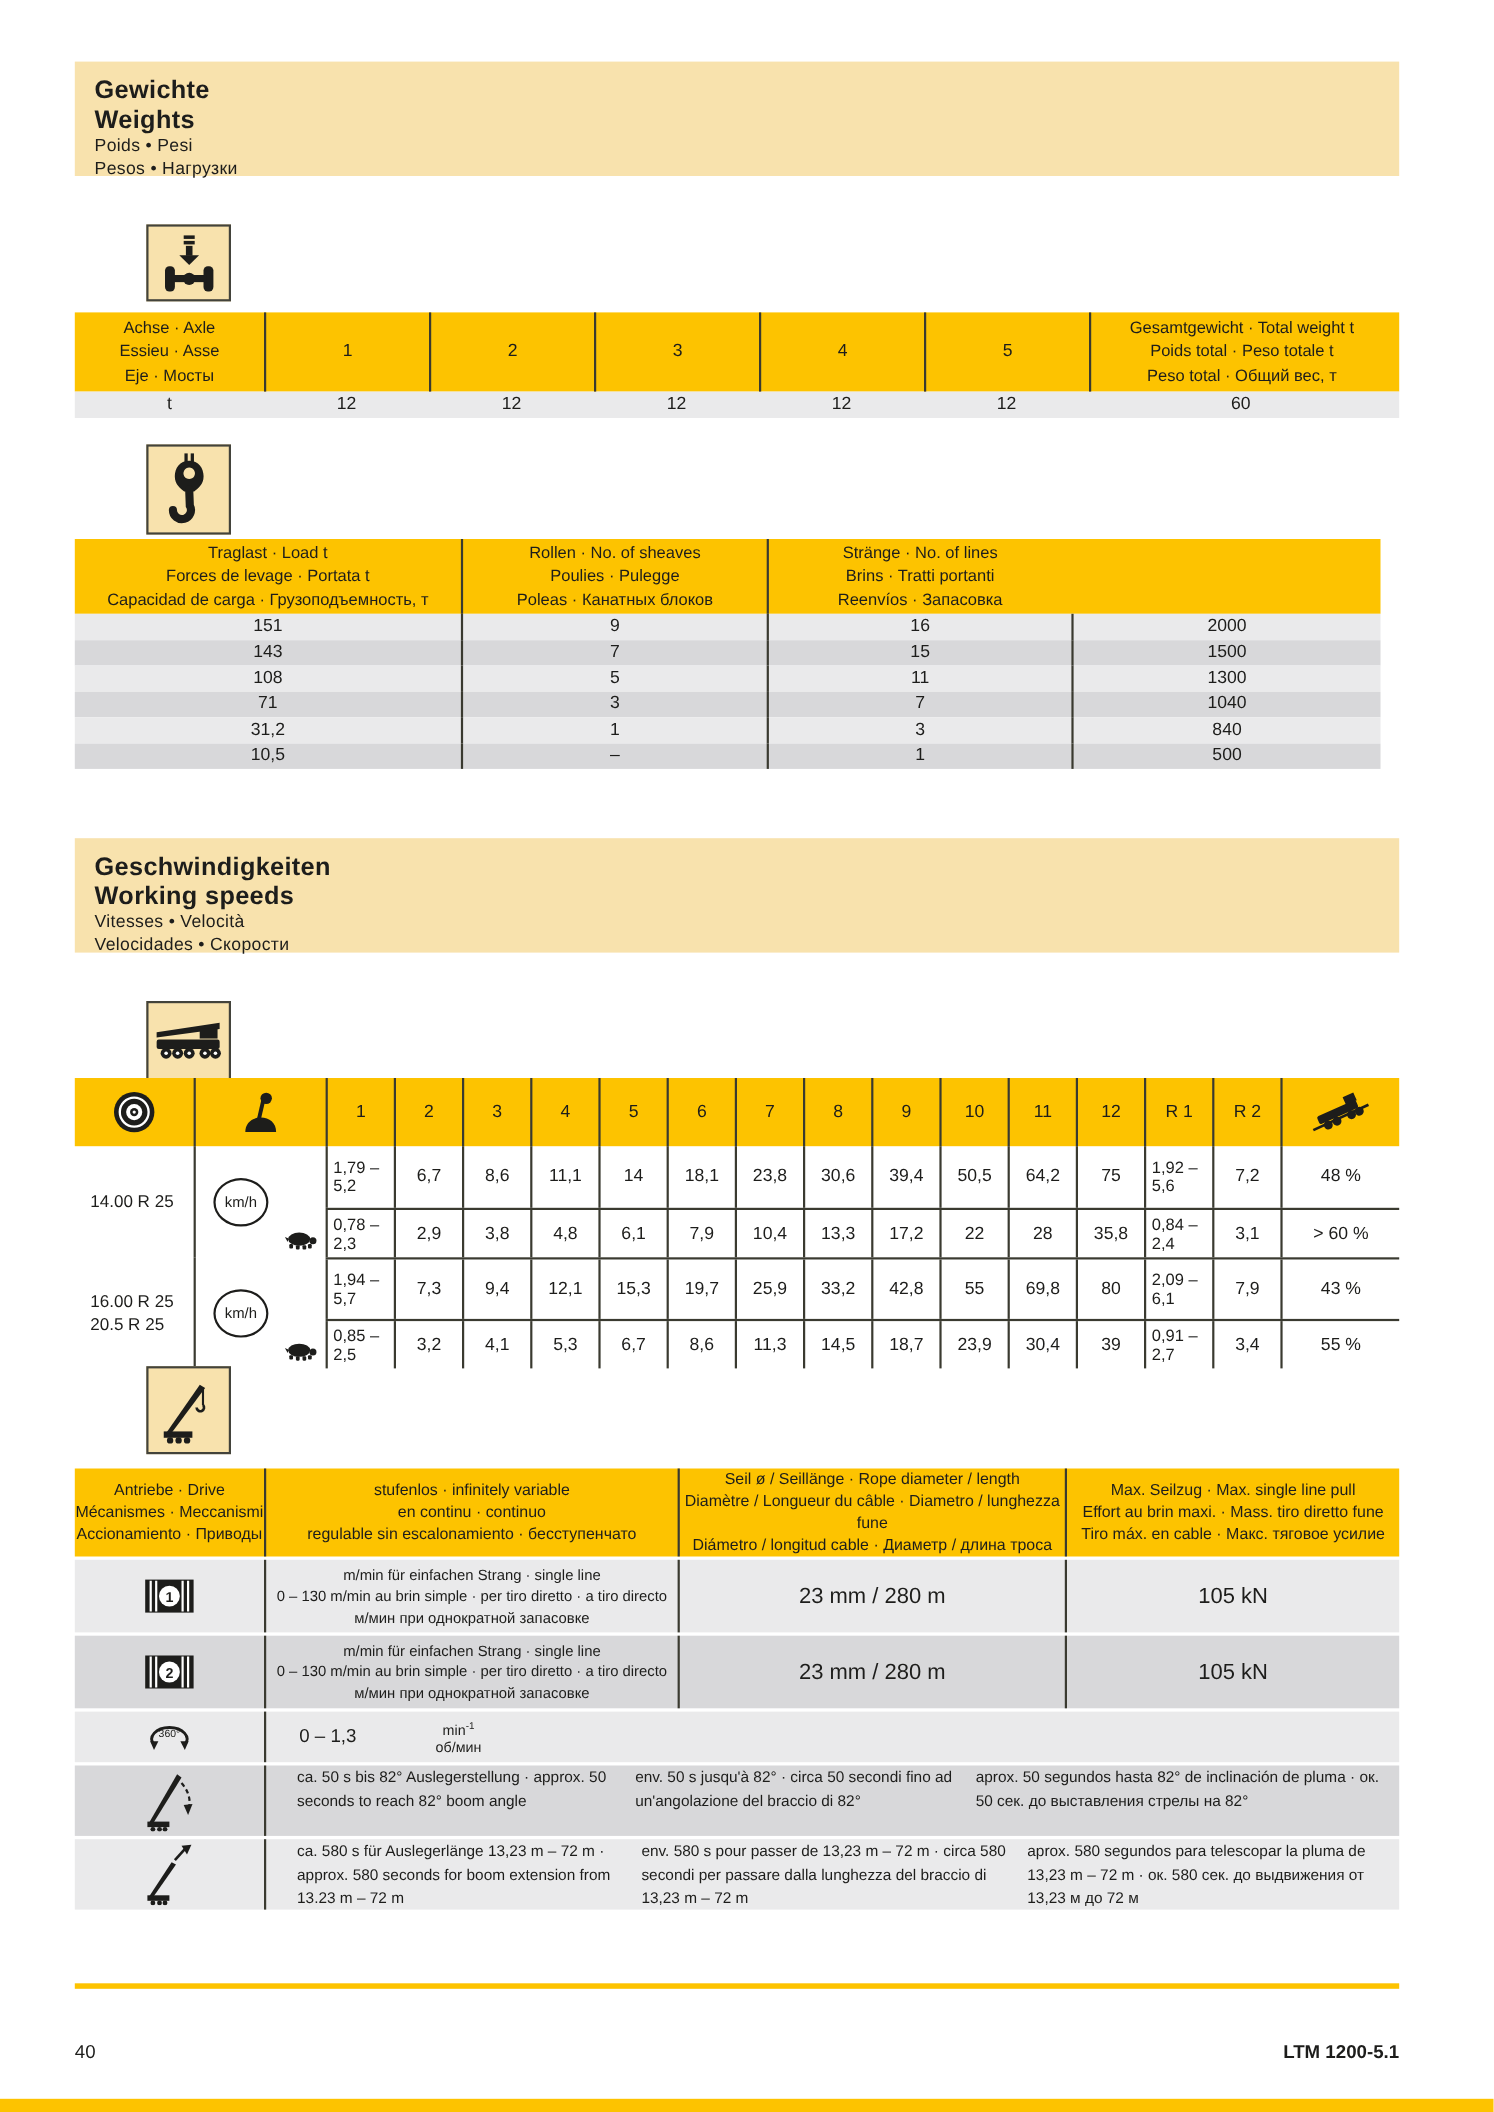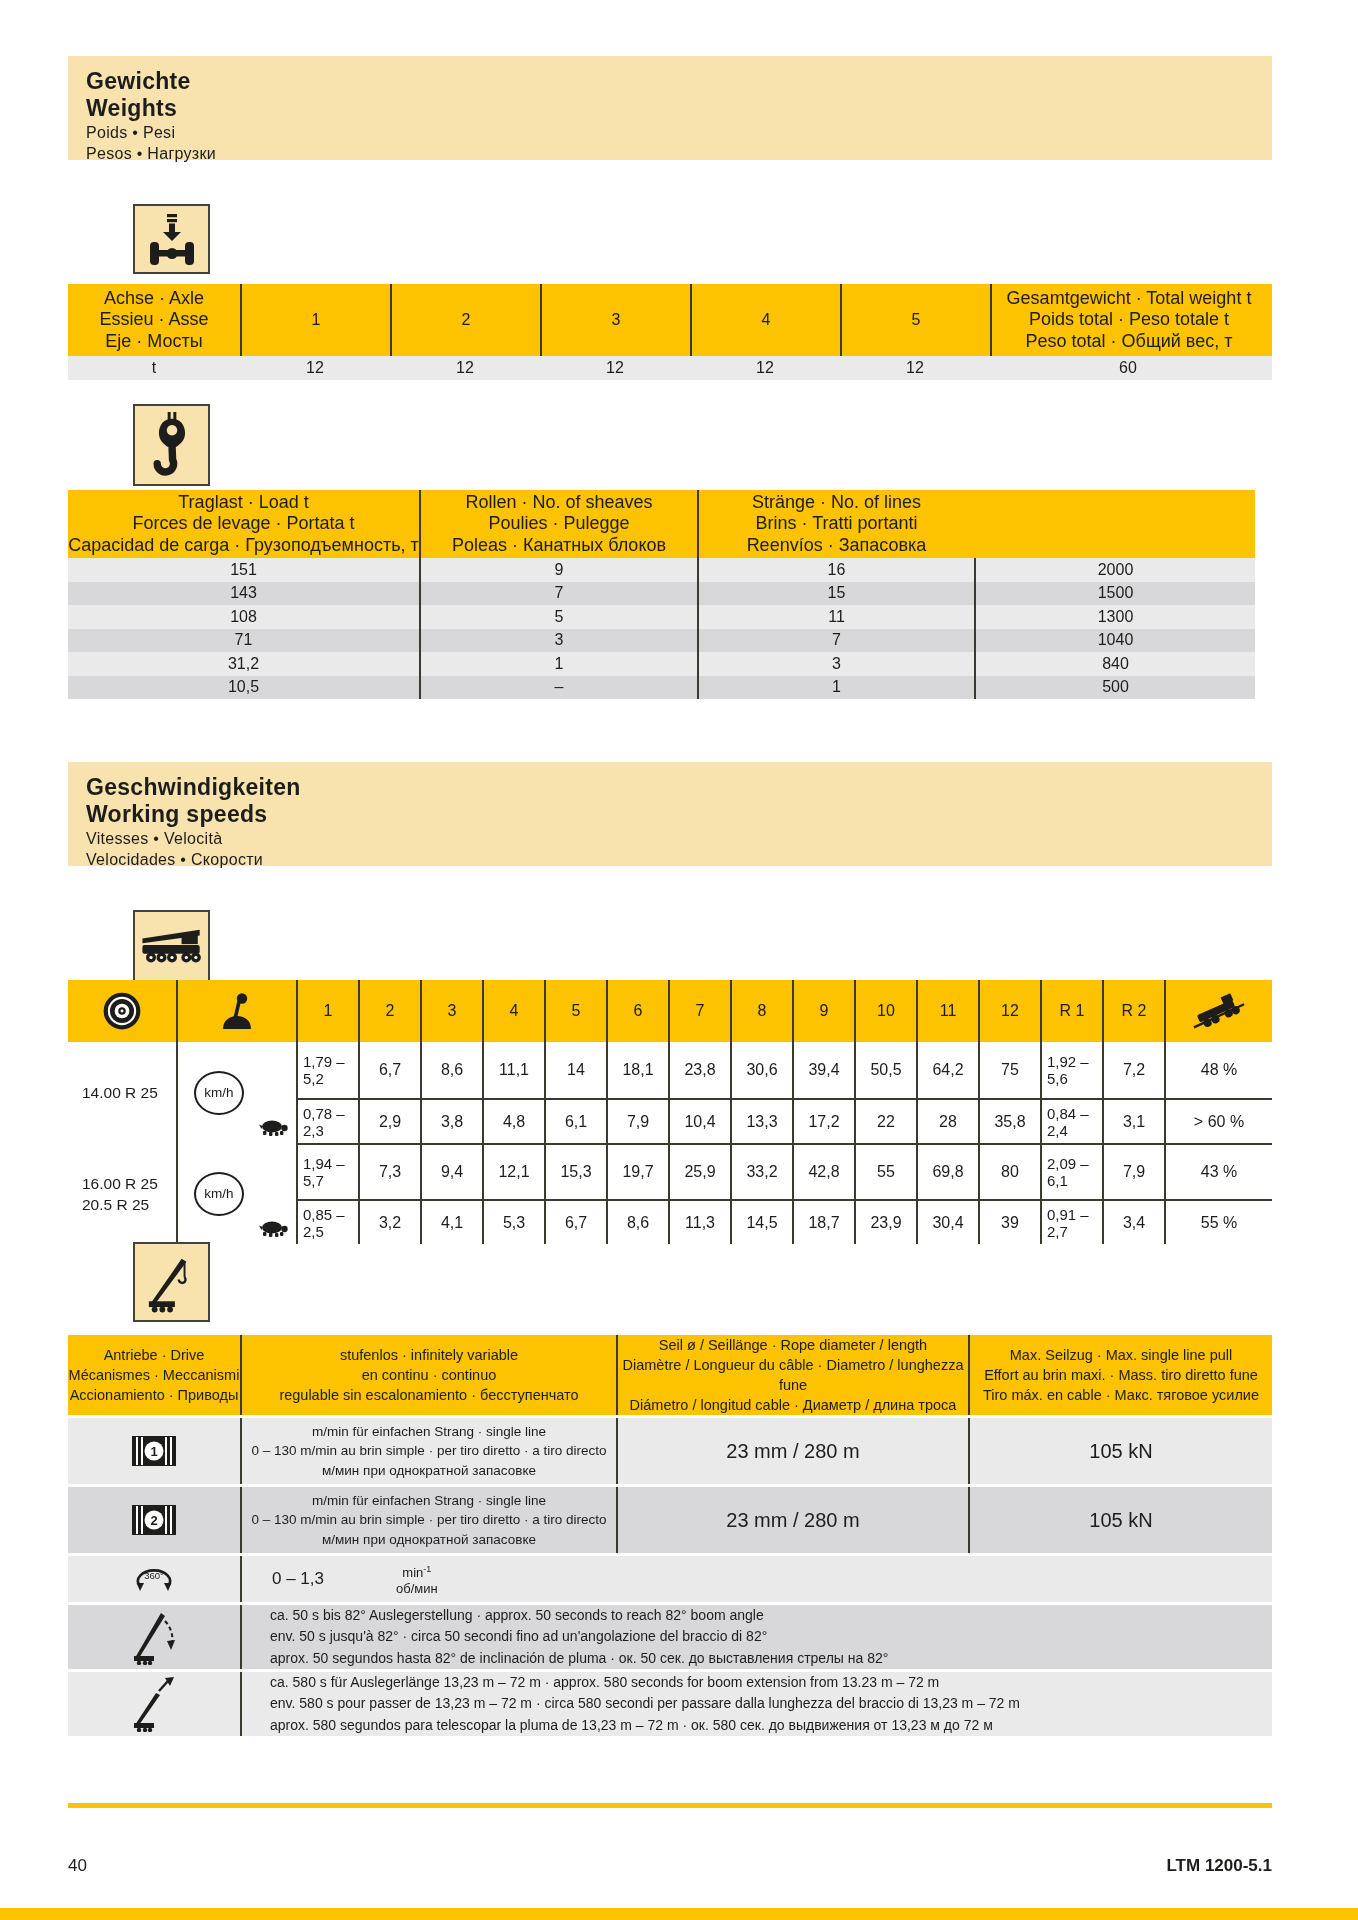--- a/index.html
+++ b/index.html
@@ -17,21 +17,21 @@
   .w108{width:108px}.w120{width:120px}.w62{width:62px}
   .w376{width:376px}.w352{width:352px}.w304{width:304px}.w1032{width:1032px}
   
   .cream{background:#F8E2AD}
   .title{padding:12px 0 0 18px}
   .title .big{font-size:23px;font-weight:700;line-height:27px;letter-spacing:.3px}
   .title .small{font-size:16px;font-weight:400;line-height:21px;letter-spacing:.3px}
   
   .icon-box{position:absolute;background:#F8E2AD;border:2px solid #43433b;
             display:flex;align-items:center;justify-content:center}
-  .hl{font-size:18px;line-height:21.5px}
+  .hl{font-size:15px;line-height:21.5px}
   .dhl{font-size:14.5px;line-height:20px}
   .num{font-size:16px}
   .gnum{font-size:16px}
   .light{background:#EAEAEB}
   .dark{background:#D8D8DA}
   
   .ax-h{display:flex;height:72px;background:#FDC300}
   .ax-r{display:flex;height:24px;background:#EAEAEB}
   
   .lt-h{display:flex;height:68px;background:#FDC300}
@@ -53,21 +53,21 @@
   .kmh{position:absolute;left:16px;top:50%;transform:translateY(-50%);
        width:50px;height:44px;border:2.5px solid #1d1d1b;border-radius:50%;
        display:flex;align-items:center;justify-content:center;font-size:13.5px}
   .turtle{position:absolute;right:7px;bottom:6px;line-height:0}
   
   .drv-h{display:flex;height:80px;background:#FDC300}
   .drv{margin-top:3px}
   .h66{height:66px}.h46{height:46px}.h64{height:64px}
   .drv-sm{font-size:13.5px;line-height:19.5px}
   .drv-md{font-size:20px}
-  .txt-cell{display:flex;flex-direction:column;justify-content:center;align-items:flex-start;
+  .txt-cell{display:flex;flex-direction:row;justify-content:center;align-items:flex-start;
             text-align:left;padding-left:28px;font-size:14px;line-height:21.5px}
   .slew-cell{display:flex;flex-direction:row;align-items:center;justify-content:flex-start;
              padding-left:30px;text-align:left}
   .slew-val{font-size:17px}
   .slew-unit{display:flex;flex-direction:column;margin-left:72px;font-size:13px;line-height:16px;text-align:center}
   .slew-unit sup{font-size:9px;vertical-align:super}
   .footer-num{position:absolute;left:68px;top:1856px;font-size:17px}
   .footer-model{position:absolute;right:86px;top:1856px;font-size:17px;font-weight:700}
   .rule{position:absolute;left:68px;top:1803px;width:1204px;height:5px;background:#FDC300}
   .bottom-bar{position:absolute;left:0;top:1908px;width:1358px;height:12px;background:#FDC300}

